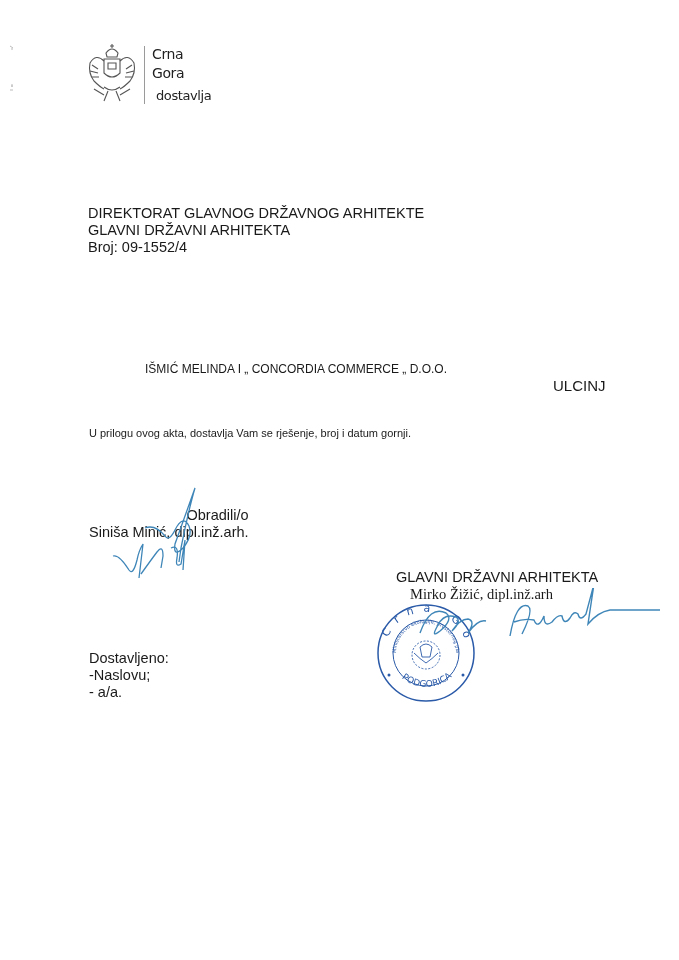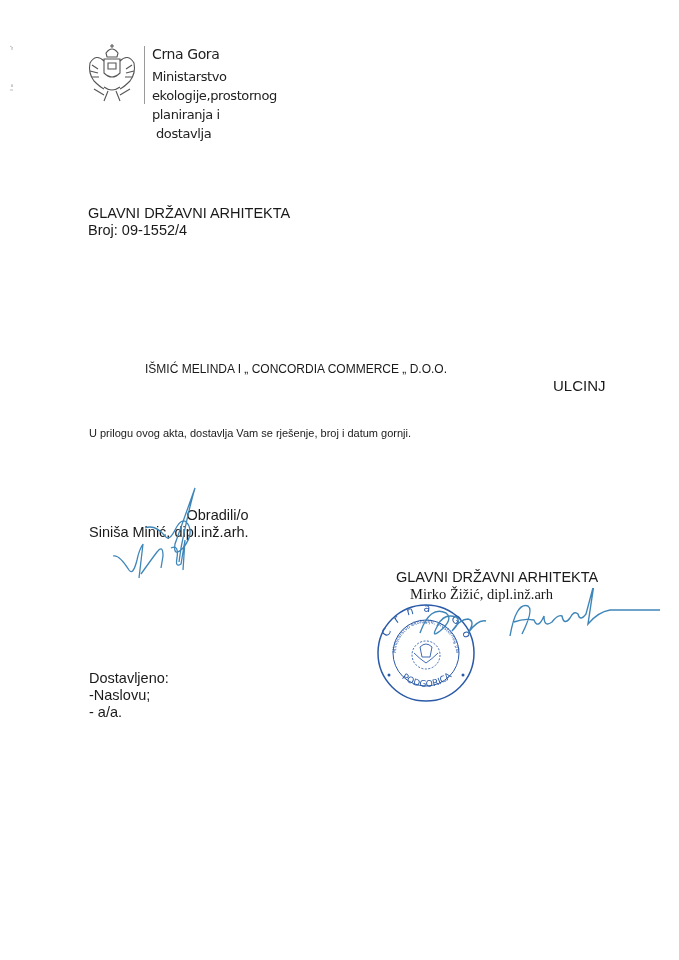--- a/index.html
+++ b/index.html
@@ -14,21 +14,21 @@
   .hdr { left: 88px; top: 205px; }
   .recipient { left: 145px; top: 362px; font-size: 12px; }
   .city { left: 553px; top: 377px; font-size: 15px; }
   .body-text { left: 89px; top: 427px; font-size: 11px; }
   .prepared { left: 89px; top: 507px; text-align: right; }
   .sig1 { left: 105px; top: 478px; width: 110px; height: 110px; }
   .chief { left: 396px; top: 569px; }
   .chief .name { padding-left: 14px; font-family: Liberation Serif, serif; }
   .stamp { left: 376px; top: 603px; width: 100px; height: 100px; }
   .sig2 { left: 410px; top: 588px; width: 250px; height: 70px; }
-  .delivered { left: 89px; top: 670px; }
+  .delivered { left: 89px; top: 650px; }
 </style>
 </head>
 <body>
 
 <svg class="abs marks" viewBox="0 0 14 60">
   <path d="M4 6 l3 2 M5 9 l2 0" stroke="#bbb" stroke-width="1" fill="none"></path>
   <path d="M5 46 l2 0 M6 44 l0 3 M4 50 l3 0" stroke="#bbb" stroke-width="1" fill="none"></path>
 </svg>
 
 <div class="abs">
@@ -42,27 +42,27 @@
       <path d="M6 22 l6 4 M4 28 l8 2 M6 34 l7 0"></path>
       <path d="M46 22 l-6 4 M48 28 l-8 2 M46 34 l-7 0"></path>
       <path d="M18 44 q8 6 16 0 M22 48 l-4 10 M30 48 l4 10"></path>
       <path d="M8 46 l10 6 M44 46 l-10 6"></path>
       <path d="M22 20 h8 v6 h-8 z"></path>
     </g>
   </svg>
   <div class="abs vline"></div>
   <div class="abs org">
     <div class="country">Crna Gora</div>
-    <div>Ministarstvo ekologije,prostornog planiranja i</div>
     <div style="padding-left:4px">dostavlja</div>
   </div>
 
 </div>
 
 <div class="abs block hdr">
+  <div>DIREKTORAT GLAVNOG DRŽAVNOG ARHITEKTE</div>
   <div>GLAVNI DRŽAVNI ARHITEKTA</div>
   <div>Broj: 09-1552/4</div>
 </div>
 
 <div class="abs recipient">IŠMIĆ MELINDA I „ CONCORDIA COMMERCE „ D.O.O.</div>
 <div class="abs city">ULCINJ</div>
 
 <div class="abs body-text">U prilogu ovog akta, dostavlja Vam se rješenje, broj i datum gornji.</div>
 
 <div class="abs block prepared">

